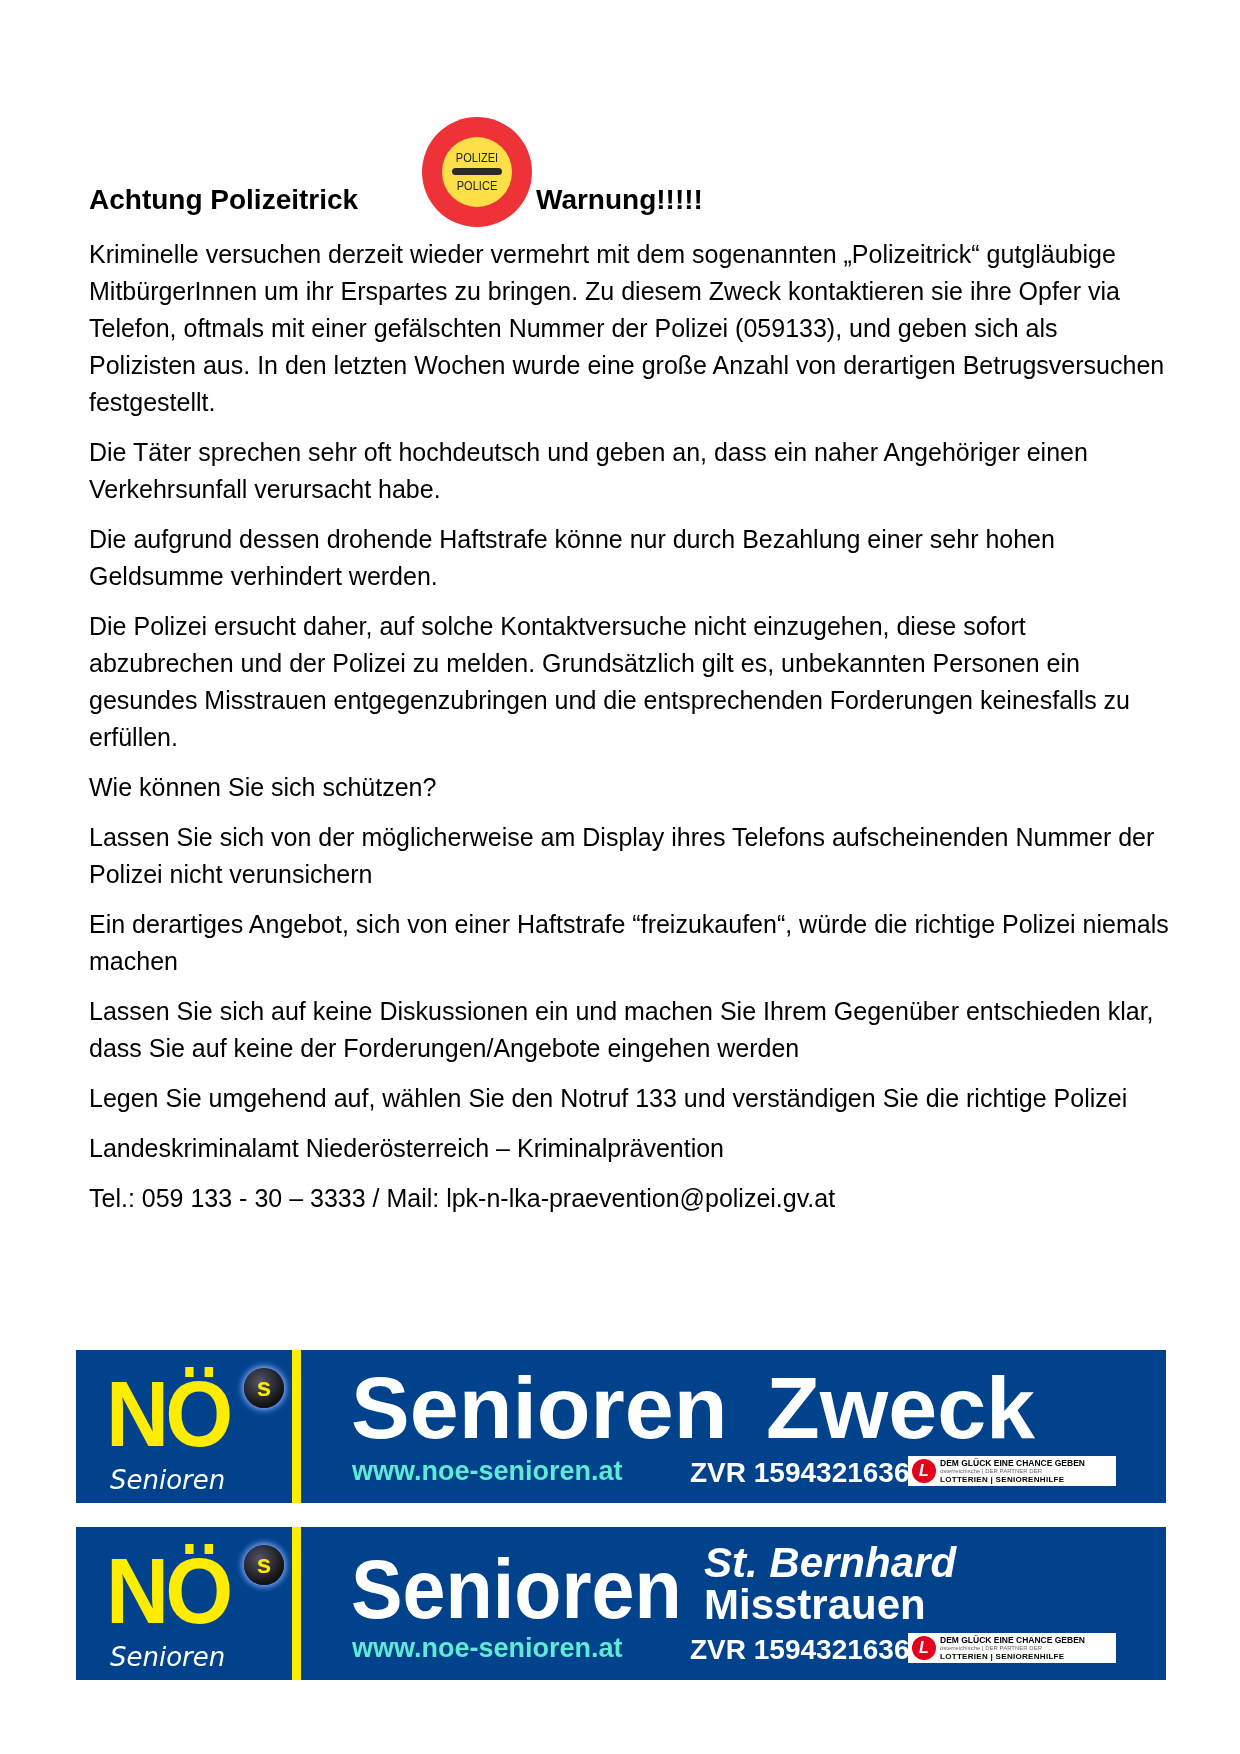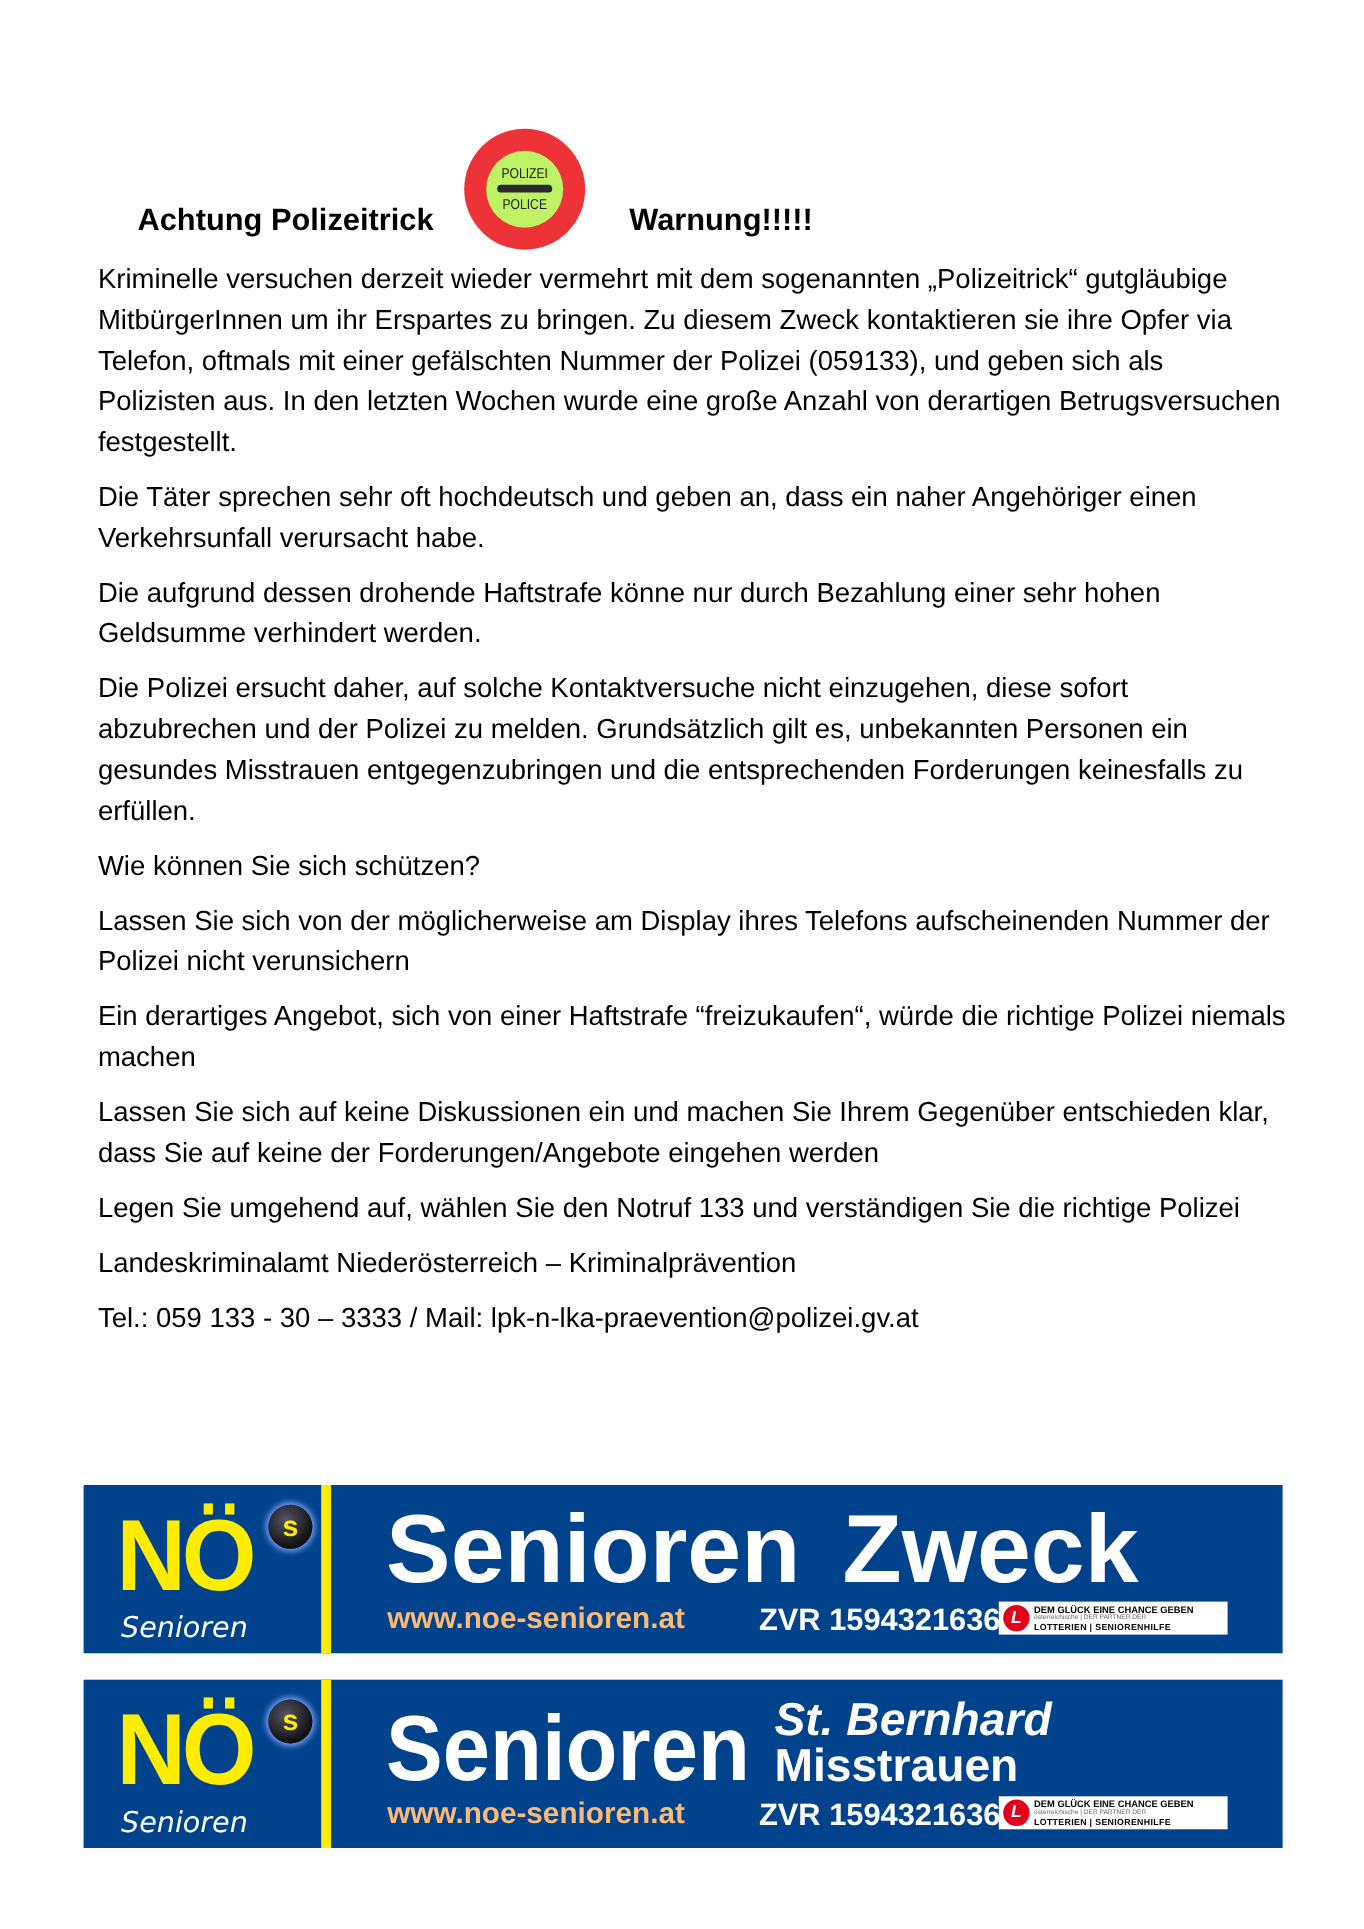--- a/index.html
+++ b/index.html
@@ -1,26 +1,26 @@
 <!DOCTYPE html>
 <html><head>
 <meta charset="utf-8">
 <style>
   html, body { margin:0; padding:0; background:#ffffff; }
   body { width:1240px; height:1754px; position:relative; overflow:hidden;
          font-family:"Liberation Sans", sans-serif; color:#000; }
 
-  .heading { position:absolute; left:89px; top:182px; height:40px; width:1100px;margin-left:36px; }
+  .heading { position:absolute; left:89px; top:182px; height:40px; width:1100px; }
   .heading .h-left { position:absolute; left:0; top:0; font-weight:bold; font-size:28px; line-height:36px; }
   .heading .h-right { position:absolute; left:447px; top:0; font-weight:bold; font-size:28px; line-height:36px; }
 
   .police-sign { position:absolute; left:422px; top:117px; width:110px; height:110px; border-radius:50%;
                  background:#ee3338; }
   .police-sign .inner { position:absolute; left:20px; top:20px; width:70px; height:70px; border-radius:50%;
-                        background:#bef264; }
+                        background:#fde047; }
   .police-sign .t1, .police-sign .t2 { position:absolute; left:0; width:70px; text-align:center;
         font-family:"Liberation Sans", sans-serif; font-size:13px; line-height:14px; color:#222;
         transform:scaleX(0.85); }
   .police-sign .t1 { top:14px; }
   .police-sign .t2 { top:42px; }
   .police-sign .bar { position:absolute; left:10px; top:31px; width:50px; height:7px; border-radius:4px; background:#2a2a2a; }
 
   .body-text { position:absolute; left:89px; top:236px; width:1080px; font-size:25px; line-height:37px; }
   .body-text p { margin:0 0 13px 0; }
 
@@ -31,21 +31,21 @@
                  line-height:92px; letter-spacing:-4px; transform:scaleX(0.95); transform-origin:left; }
   .banner .s-ball { position:absolute; left:168px; top:18px; width:40px; height:40px; border-radius:50%;
         background:radial-gradient(circle at 40% 35%, #556, #111 70%); box-shadow:0 0 6px 2px #88aaff; }
   .banner .s-ball span { position:absolute; left:0; top:4px; width:40px; text-align:center; color:#ffed00;
         font-weight:bold; font-size:26px; line-height:30px; }
   .banner .sen-script { position:absolute; left:34px; top:115px; font-family:"DejaVu Sans", sans-serif;
         font-style:italic; font-size:26px; color:#fff; line-height:30px; }
 
   .banner .big { position:absolute; left:275px; top:8px; font-size:88px; font-weight:bold; color:#fff; line-height:100px; white-space:nowrap; }
   .banner .place { position:absolute; font-weight:bold; color:#fff; white-space:nowrap; }
-  .banner .url { position:absolute; left:276px; top:104px; font-size:27px; font-weight:bold; color:#fdba74; line-height:34px; white-space:nowrap; }
+  .banner .url { position:absolute; left:276px; top:104px; font-size:27px; font-weight:bold; color:#5eead4; line-height:34px; white-space:nowrap; }
   .banner .zvr { position:absolute; left:580px; top:108px; font-size:28px; font-weight:bold; color:#fff; line-height:30px; white-space:nowrap;margin-left:34px; }
 
   .lotto { position:absolute; left:832px; top:106px; width:208px; height:30px; background:#fff; }
   .lotto .circle { position:absolute; left:4px; top:3px; width:24px; height:24px; border-radius:50%; background:#e2001a; }
   .lotto .circle span { position:absolute; left:0; top:2px; width:24px; text-align:center; color:#fff; font-weight:bold; font-style:italic; font-size:16px; line-height:20px; }
   .lotto .l1 { position:absolute; left:32px; top:2px; font-size:8.5px; font-weight:bold; color:#000; line-height:10px; white-space:nowrap; }
   .lotto .l2 { position:absolute; left:32px; top:12px; font-size:6px; color:#666; line-height:7px; white-space:nowrap; }
   .lotto .l3 { position:absolute; left:32px; top:19px; font-size:8px; font-weight:bold; color:#000; line-height:9px; white-space:nowrap; letter-spacing:0.3px; }
 </style>
 </head>

